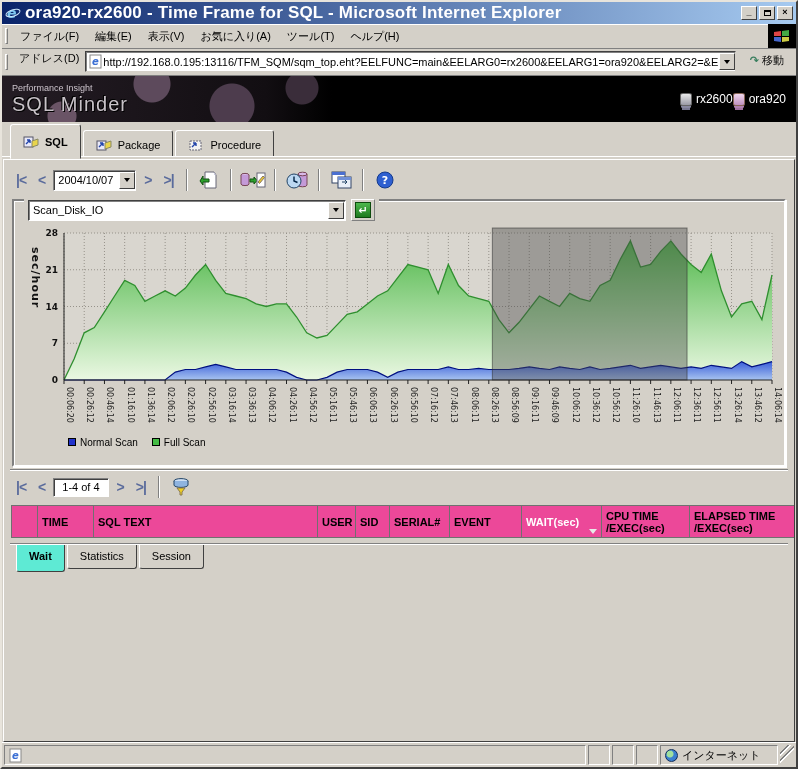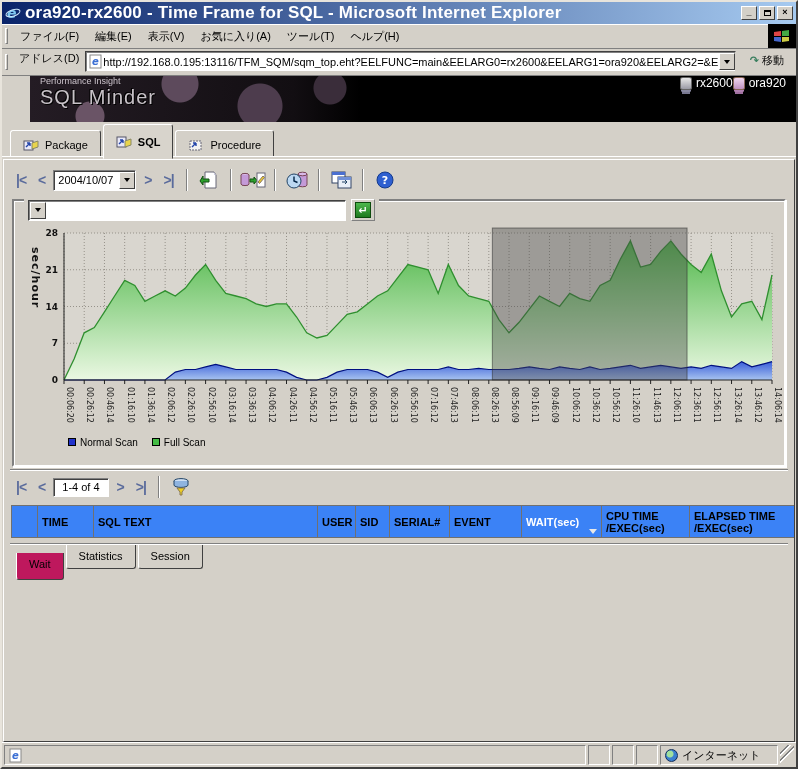--- a/index.html
+++ b/index.html
@@ -28,21 +28,21 @@
   
   .addressbar { height:27px; display:flex; align-items:flex-start; padding:2px 4px 2px 0; border-bottom:1px solid #808080; flex:none; }
   .addr-label { padding:0 6px 0 8px; white-space:nowrap; }
   .addr-field { flex:1; height:21px; background:#fff; border:1px solid; border-color:#404040 #d4d0c8 #d4d0c8 #404040; box-shadow:inset 1px 1px 0 #808080; display:flex; align-items:center; padding-left:3px; overflow:hidden; }
   .addr-field .url { white-space:nowrap; overflow:hidden; flex:1; font-size:11px; }
   .addr-drop { width:16px; height:17px; background:#d4d0c8; border:1px solid; border-color:#fff #404040 #404040 #fff; display:flex; align-items:center; justify-content:center; flex:none; }
   .tri-down { width:0; height:0; border-left:3px solid transparent; border-right:3px solid transparent; border-top:4px solid #000; }
   .go-btn { display:flex; align-items:center; gap:3px; padding:2px 8px; margin-left:6px; white-space:nowrap; }
 
   
-  .banner { height:46px; background:#000; position:relative; display:flex; align-items:flex-start; flex:none;margin-left:28px; }
+  .banner { height:46px; background:#000; position:relative; display:flex; align-items:center; flex:none; }
   .banner-art { position:absolute; left:0; top:0; width:330px; height:46px;
     background:
       radial-gradient(circle at 60px 40px, #6a5466 0 14px, transparent 15px),
       radial-gradient(circle at 150px 8px, #5d4a5c 0 18px, transparent 19px),
       radial-gradient(circle at 230px 30px, #4d3c4d 0 22px, transparent 23px),
       radial-gradient(circle at 300px 12px, #3a2d3a 0 16px, transparent 17px),
       linear-gradient(to right,#241c24,#120e12 80%,#000);
   }
   .brand { position:relative; z-index:1; padding-left:10px; color:#cfcoc8; }
   .brand-small { font-size:9px; color:#cbc3cb; }
@@ -82,29 +82,29 @@
   .legend { display:flex; gap:14px; align-items:center; margin-left:48px; font-size:10px; }
   .legend .sw { width:8px; height:8px; border:1px solid #000; display:inline-block; margin-right:4px; }
 
   
   .pagebar { height:33px; display:flex; align-items:center; gap:4px; padding:2px; border-top:1px solid #fff; box-shadow:0 -1px 0 #808080; margin-top:3px; flex:none; }
   .pagebox { height:19px; background:#fff; border:1px solid; border-color:#808080 #fff #fff #808080; box-shadow:inset 1px 1px 0 #404040; padding:1px 8px; font-size:11px; display:flex; align-items:center; }
 
   
   table.sqltab { border-collapse:collapse; table-layout:fixed; width:784px; margin:2px 0 0 1px; background:#fff; border:1px solid #404040; flex:none; }
   table.sqltab th, table.sqltab td { border:1px solid #707070; padding:2px 4px; vertical-align:middle; overflow:hidden; }
-  table.sqltab th { background:#3b82f6; font-weight:bold; height:32px; font-size:11px; text-align:left; }
+  table.sqltab th { background:#ec4899; font-weight:bold; height:32px; font-size:11px; text-align:left; }
   th.num, td.num { text-align:right; }
   th.wait-h { background:#4a4a4a; color:#fff; position:relative; }
   th.wait-h .sort { position:absolute; right:4px; bottom:3px; width:0; height:0; border-left:4px solid transparent; border-right:4px solid transparent; border-top:5px solid #e8e8e8; }
 
   
   .bottombar { margin-top:6px; flex:none; border-top:1px solid #fff; box-shadow:0 -1px 0 #808080; padding-left:6px; display:flex; align-items:flex-start; height:34px; }
   .btab { padding:5px 12px 6px; border:1px solid; border-color:#fff #404040 #404040 #fff; border-top:none; border-radius:0 0 3px 3px; margin-right:2px; background:#d4d0c8; }
-  .btab.active { font-weight:normal; background:#be185d; padding-bottom:9px; position:relative; top:8px; }
+  .btab.active { font-weight:bold; background:#5eead4; padding-bottom:9px; position:relative; top:0; }
 
   
   .statusbar { height:25px; background:#d4d0c8; border-top:1px solid #fff; display:flex; align-items:stretch; gap:2px; padding:2px 2px 2px 2px; flex:none; }
   .status-cell { border:1px solid; border-color:#808080 #fff #fff #808080; display:flex; align-items:center; padding:0 4px; gap:4px; }
   .status-main { flex:1; }
   .status-small { width:22px; }
   .status-inet { width:118px; }
   .globe { width:13px; height:13px; border-radius:50%; background:radial-gradient(circle at 4px 4px,#9fe09f 0 3px,#3a7fd0 4px 7px,#1c4f9c 8px); border:1px solid #12305c; flex:none; }
   .gripper { width:14px; background:
       linear-gradient(135deg, transparent 0 5px, #808080 5px 7px, #fff 7px 8px, transparent 8px 10px, #808080 10px 12px, #fff 12px 13px, transparent 13px); }
@@ -180,35 +180,35 @@
         <span>rx2600</span>
       </span>
       <span class="server">
         <span class="cyl pink"></span>
         <span>ora920</span>
       </span>
     </div>
   </div>
 
   <div class="tabbar">
+    <div class="tab active">
+      <svg width="17" height="14" viewBox="0 0 17 14">
+        <rect x="1" y="2" width="9" height="10" fill="#e8e8f8" stroke="#556"></rect>
+        <path d="M3 9 L7 5 M7 5 L7 8 M7 5 L4 5" stroke="#2244aa" stroke-width="1.4" fill="none"></path>
+        <path d="M9 6 L15 4 L15 10 L9 12 Z" fill="#e8d44c" stroke="#886"></path>
+      </svg>
+      <span class="tab-label">SQL</span>
+    </div>
     <div class="tab">
       <svg width="17" height="14" viewBox="0 0 17 14">
         <rect x="1" y="3" width="9" height="9" fill="#e8e8f8" stroke="#556"></rect>
         <path d="M3 9 L7 5 M7 5 L7 8 M7 5 L4 5" stroke="#2244aa" stroke-width="1.4" fill="none"></path>
         <path d="M9 5 L15 3 L15 9 L9 11 Z" fill="#e8d44c" stroke="#886"></path>
       </svg>
       <span class="tab-label">Package</span>
-    </div>
-    <div class="tab active">
-      <svg width="17" height="14" viewBox="0 0 17 14">
-        <rect x="1" y="2" width="9" height="10" fill="#e8e8f8" stroke="#556"></rect>
-        <path d="M3 9 L7 5 M7 5 L7 8 M7 5 L4 5" stroke="#2244aa" stroke-width="1.4" fill="none"></path>
-        <path d="M9 6 L15 4 L15 10 L9 12 Z" fill="#e8d44c" stroke="#886"></path>
-      </svg>
-      <span class="tab-label">SQL</span>
     </div>
     <div class="tab">
       <svg width="17" height="14" viewBox="0 0 17 14">
         <rect x="2" y="3" width="11" height="9" fill="#f2f2f2" stroke="#667" stroke-dasharray="2,1"></rect>
         <path d="M4 9 L8 5 M8 5 L8 8 M8 5 L5 5" stroke="#2244aa" stroke-width="1.4" fill="none"></path>
       </svg>
       <span class="tab-label">Procedure</span>
     </div>
   </div>
 
@@ -267,20 +267,21 @@
         <svg width="18" height="18" viewBox="0 0 18 18">
           <circle cx="9" cy="9" r="8" fill="#2e5fd0" stroke="#143a8c"></circle>
           <text x="5.7" y="13" font-size="11" font-weight="bold" fill="#fff">?</text>
         </svg>
       </span>
     </div>
 
     <div class="chartbox">
       <div class="combo-row">
         <div class="combo">
+          <span class="combo-text">Scan_Disk_IO</span>
           <span class="addr-drop">
               <span class="tri-down"></span>
             </span>
         </div>
         <span class="enter-btn raised">
           <span class="enter-ico">↵</span>
         </span>
       </div>
       <svg id="chart-svg" width="772" height="212">
           <defs>

